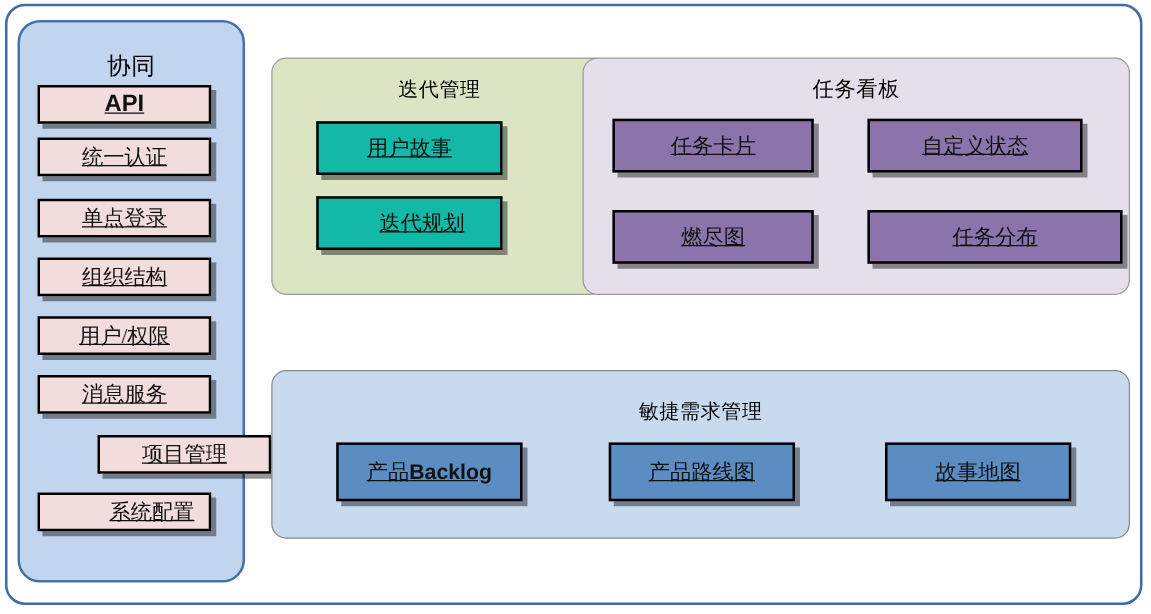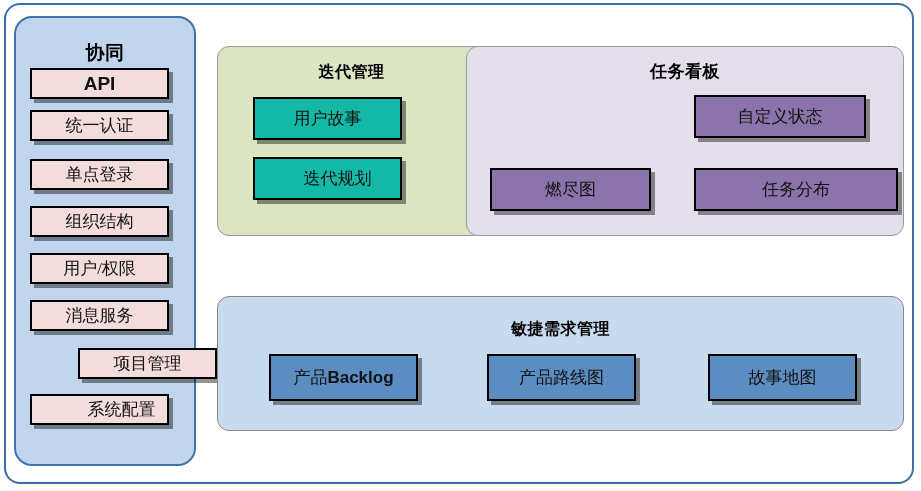--- a/index.html
+++ b/index.html
@@ -39,21 +39,21 @@
   .panel {
     position: absolute;
     box-sizing: border-box;
     border-radius: 12px;
   }
   .panel-title {
     position: absolute;
     left: 0;
     right: 0;
     text-align: center;
-    font-weight: bold;
+    font-weight: normal;
     color: #000000;
     letter-spacing: 0.5px;
   }
 
   
   .panel-sidebar {
     left: 14px;
     top: 16px;
     width: 182px;
     height: 450px;
@@ -116,20 +116,21 @@
     display: flex;
     align-items: center;
     justify-content: center;
     text-align: center;
     color: #111111;
     box-shadow: 4px 4px 0 rgba(0,0,0,0.42);
     font-family: "Liberation Serif", "DejaVu Serif", serif;
     font-size: 17px;
     line-height: 1;
     white-space: nowrap;
+    text-decoration: underline;
   }
   .block.sans-bold {
     font-family: "Liberation Sans", "DejaVu Sans", sans-serif;
     font-weight: bold;
     font-size: 19px;
   }
 
   
   .block-pink {
     background: #f2dcdc;
@@ -190,20 +191,21 @@
     <div class="panel-title">迭代管理</div>
   </div>
 
   <div class="block block-green" style="top:97px;">用户故事</div>
   <div class="block block-green" style="top:157px;padding-left:20px;">迭代规划</div>
 
   <div class="panel panel-taskboard">
     <div class="panel-title">任务看板</div>
   </div>
 
+  <div class="block block-purple" style="left:490px; top:95px;">任务卡片</div>
   <div class="block block-purple" style="left:694px; top:95px; width:172px;">自定义状态</div>
   <div class="block block-purple" style="left:490px; top:168px;">燃尽图</div>
   <div class="block block-purple" style="left:694px; top:168px; width:204px;">任务分布</div>
 
   <div class="panel panel-agile">
     <div class="panel-title">敏捷需求管理</div>
   </div>
 
   <div class="block block-blue" style="left:269px; top:354px;align-items:center;">
     <span class="mixed-label"><span>产品</span><b>Backlog</b></span>

